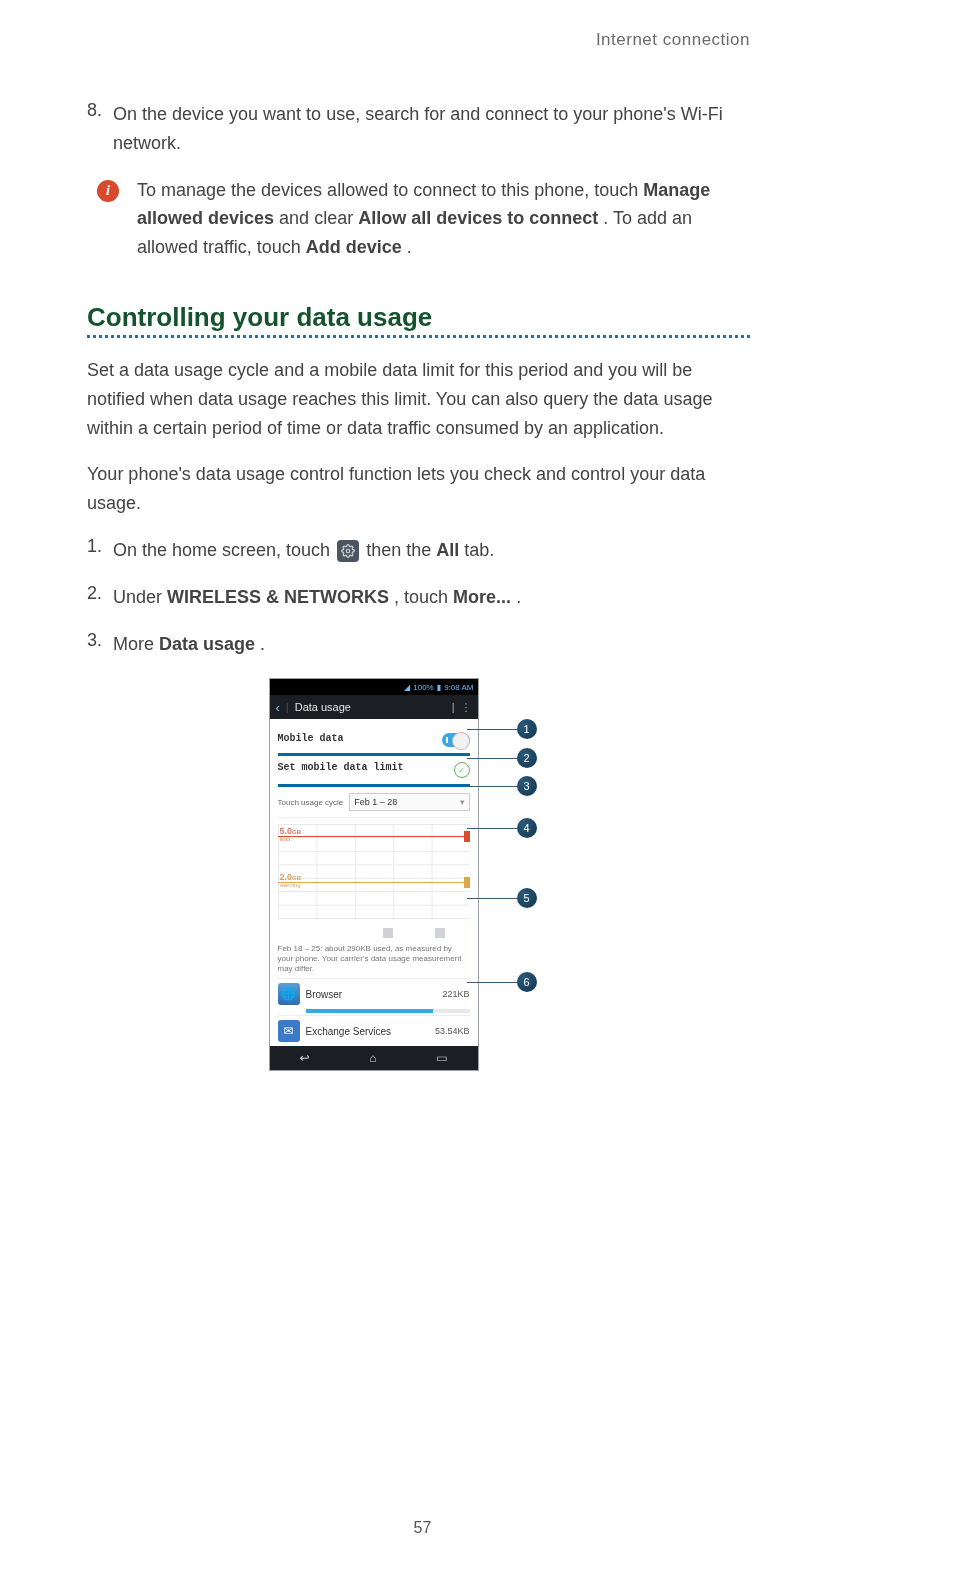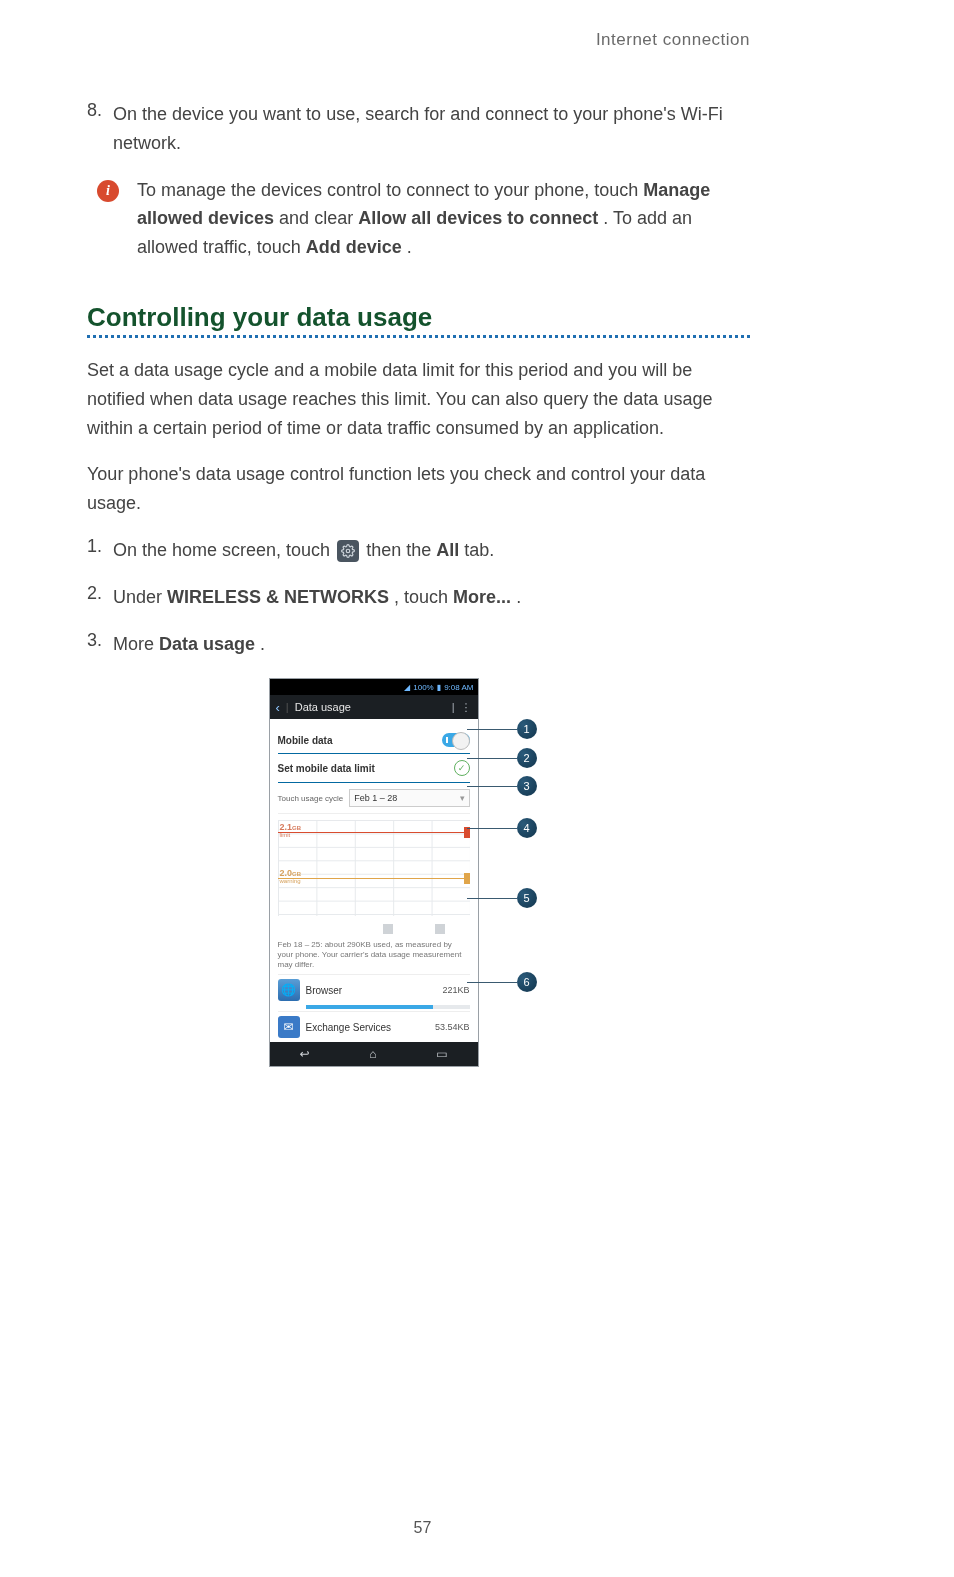--- a/index.html
+++ b/index.html
@@ -141,21 +141,21 @@
     color: #aab1b8;
     display: flex;
     gap: 6px;
     align-items: center;
   }
   .phone-content {
     padding: 8px 8px 0 8px;
     font-size: 10px;
     color: #333;
   }
-  .row { display: flex; align-items: center; justify-content: space-between; padding: 6px 0; border-bottom: 1px solid #0369a1; }
+  .row { display: flex; align-items: flex-start; justify-content: space-between; padding: 6px 0; border-bottom: 3px solid #0369a1; font-family: Liberation Mono, monospace; }
   .toggle {
     width: 28px; height: 14px; border-radius: 7px; background: #cfd3d7; position: relative;
     display: inline-block;
   }
   .toggle::after {
     content: ""; position: absolute; right: 0; top: -1px; width: 16px; height: 16px; border-radius: 50%;
     background: #f2f2f2; border: 1px solid #bbb;
   }
   .toggle.on { background: #3aa8e6; }
   .toggle.on::before {
@@ -229,21 +229,21 @@
   <div class="header-right">Internet connection</div>
 
   <div class="ol-row">
     <div class="ol-num">8.</div>
     <div class="ol-body body-text">On the device you want to use, search for and connect to your phone's Wi-Fi network.</div>
   </div>
 
   <div class="info-row">
     <div class="info-icon">i</div>
     <div class="body-text">
-      <span>To manage the devices control to connect to your phone, touch </span>
+      <span>To manage the devices allowed to connect to this phone, touch </span>
       <span class="bold">Manage allowed devices</span>
       <span> and clear </span>
       <span class="bold">Allow all devices to connect</span>
       <span>. To add an allowed traffic, touch </span>
       <span class="bold">Add device</span>
       <span>.</span>
     </div>
   </div>
 
   <div class="section-title">Controlling your data usage</div>
@@ -318,21 +318,21 @@
           <div class="cycle-row">
             <span class="cycle-label">Touch usage cycle</span>
             <span class="cycle-select">
               <span>Feb 1 – 28</span>
               <span style="color:#999">▾</span>
             </span>
           </div>
 
           <div class="chart">
             <div class="limit-text">
-              <span>2.1</span><span style="font-size:6px">GB</span>
+              <span>5.0</span><span style="font-size:6px">GB</span>
               <small>limit</small>
             </div>
             <div class="limit-line"></div>
             <div class="warn-text">
               <span>2.0</span><span style="font-size:6px">GB</span>
               <small>warning</small>
             </div>
             <div class="warn-line"></div>
           </div>
           <div class="time-axis">

